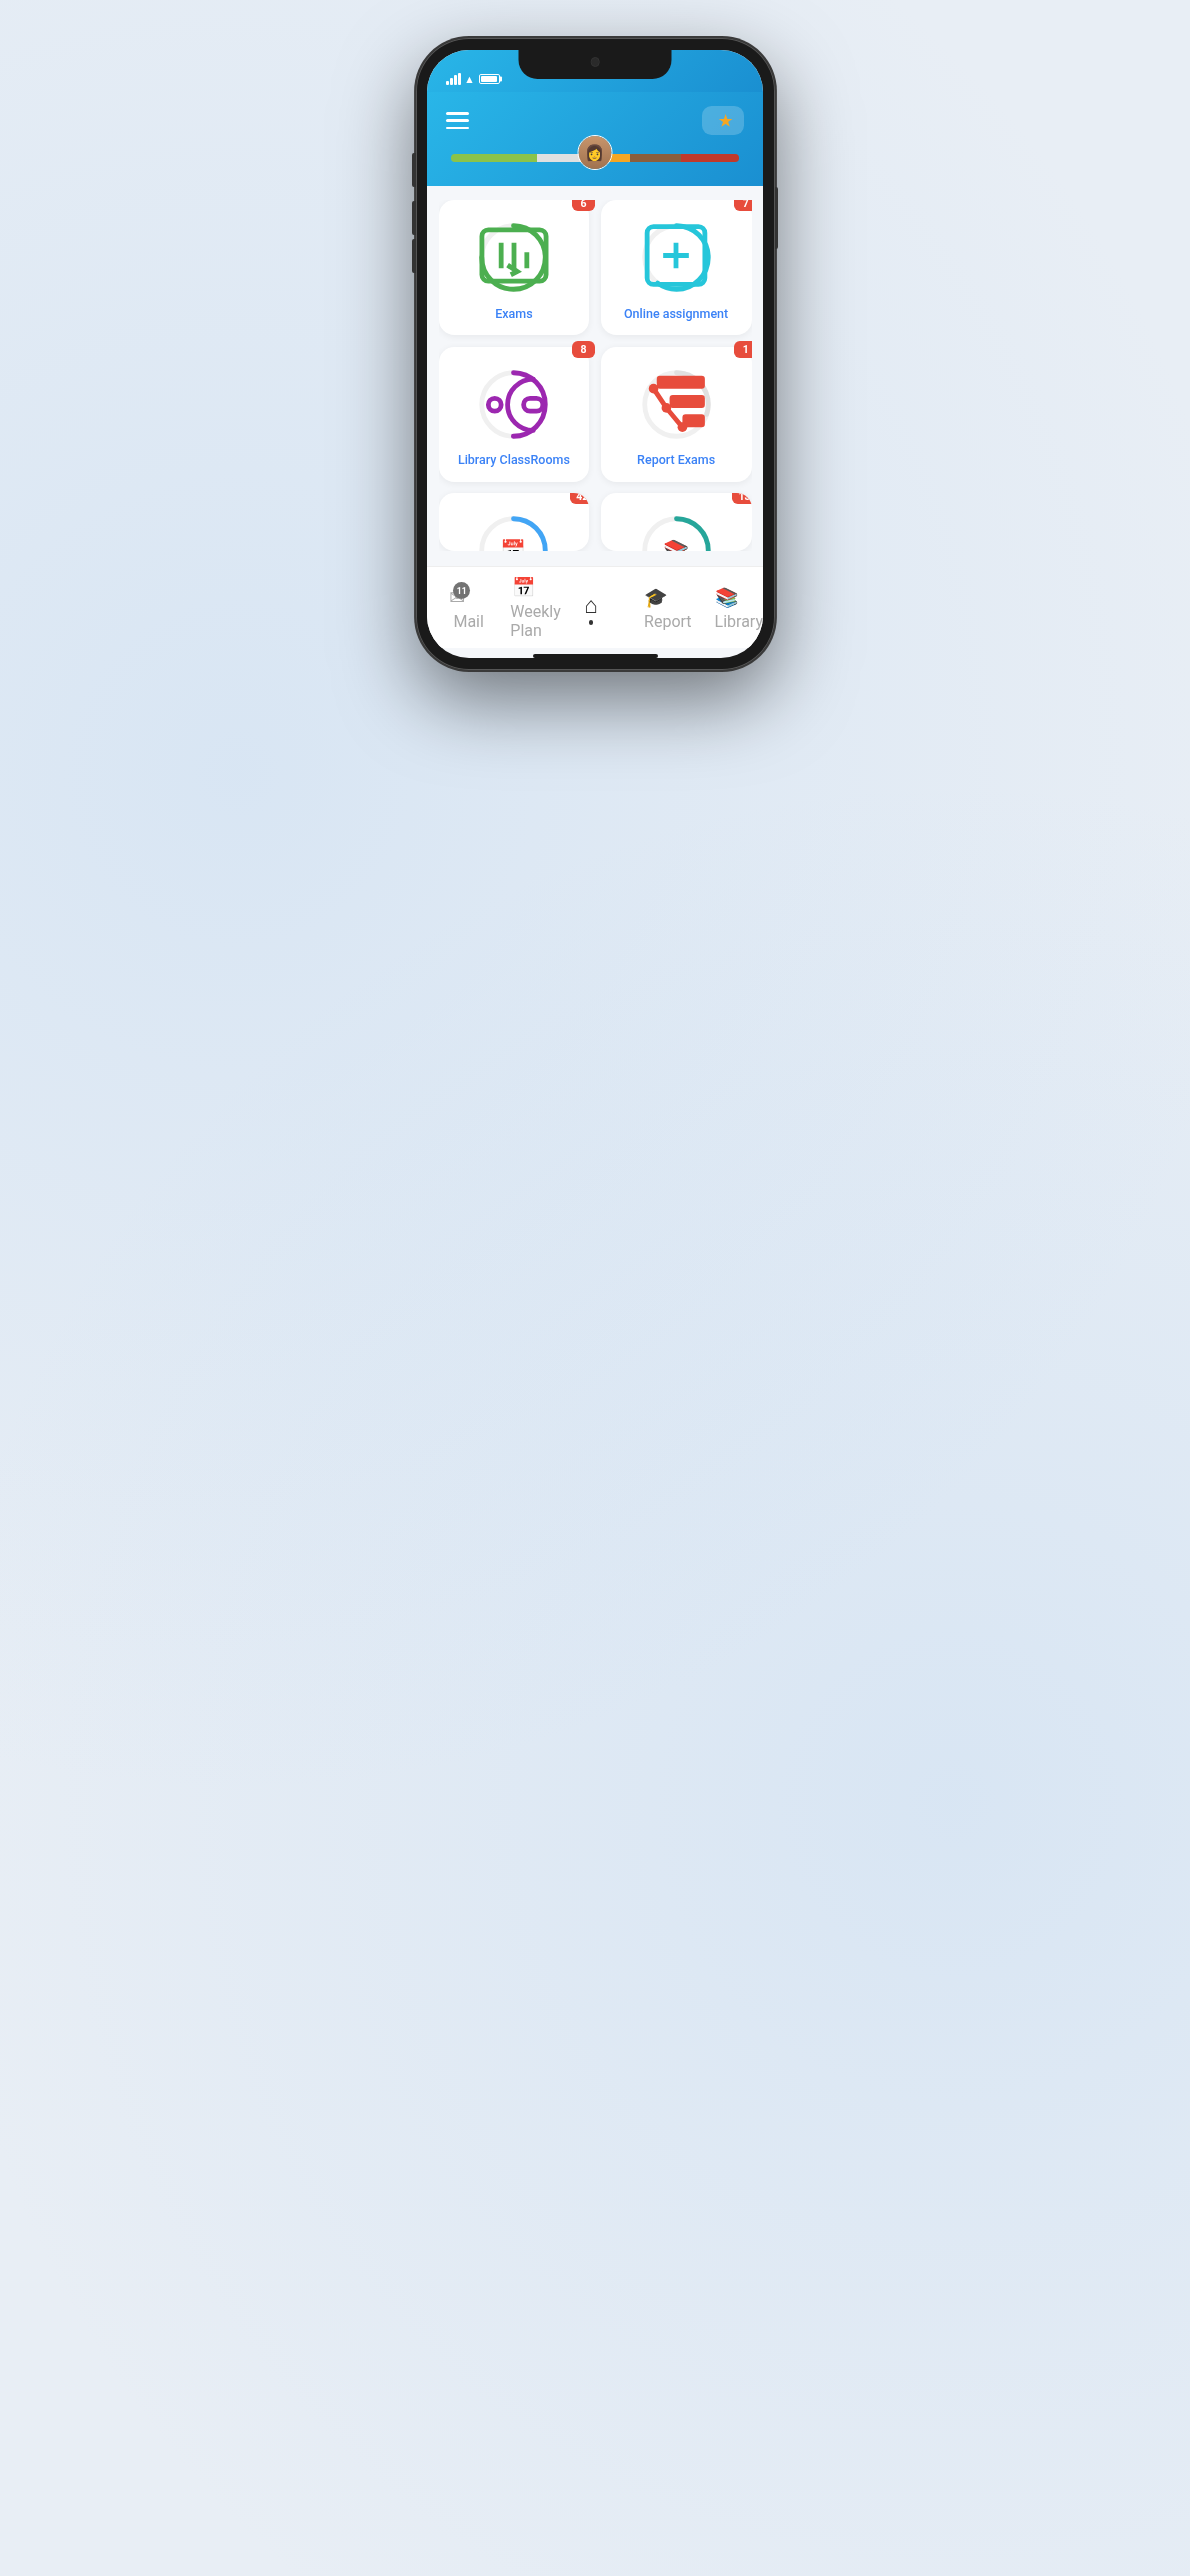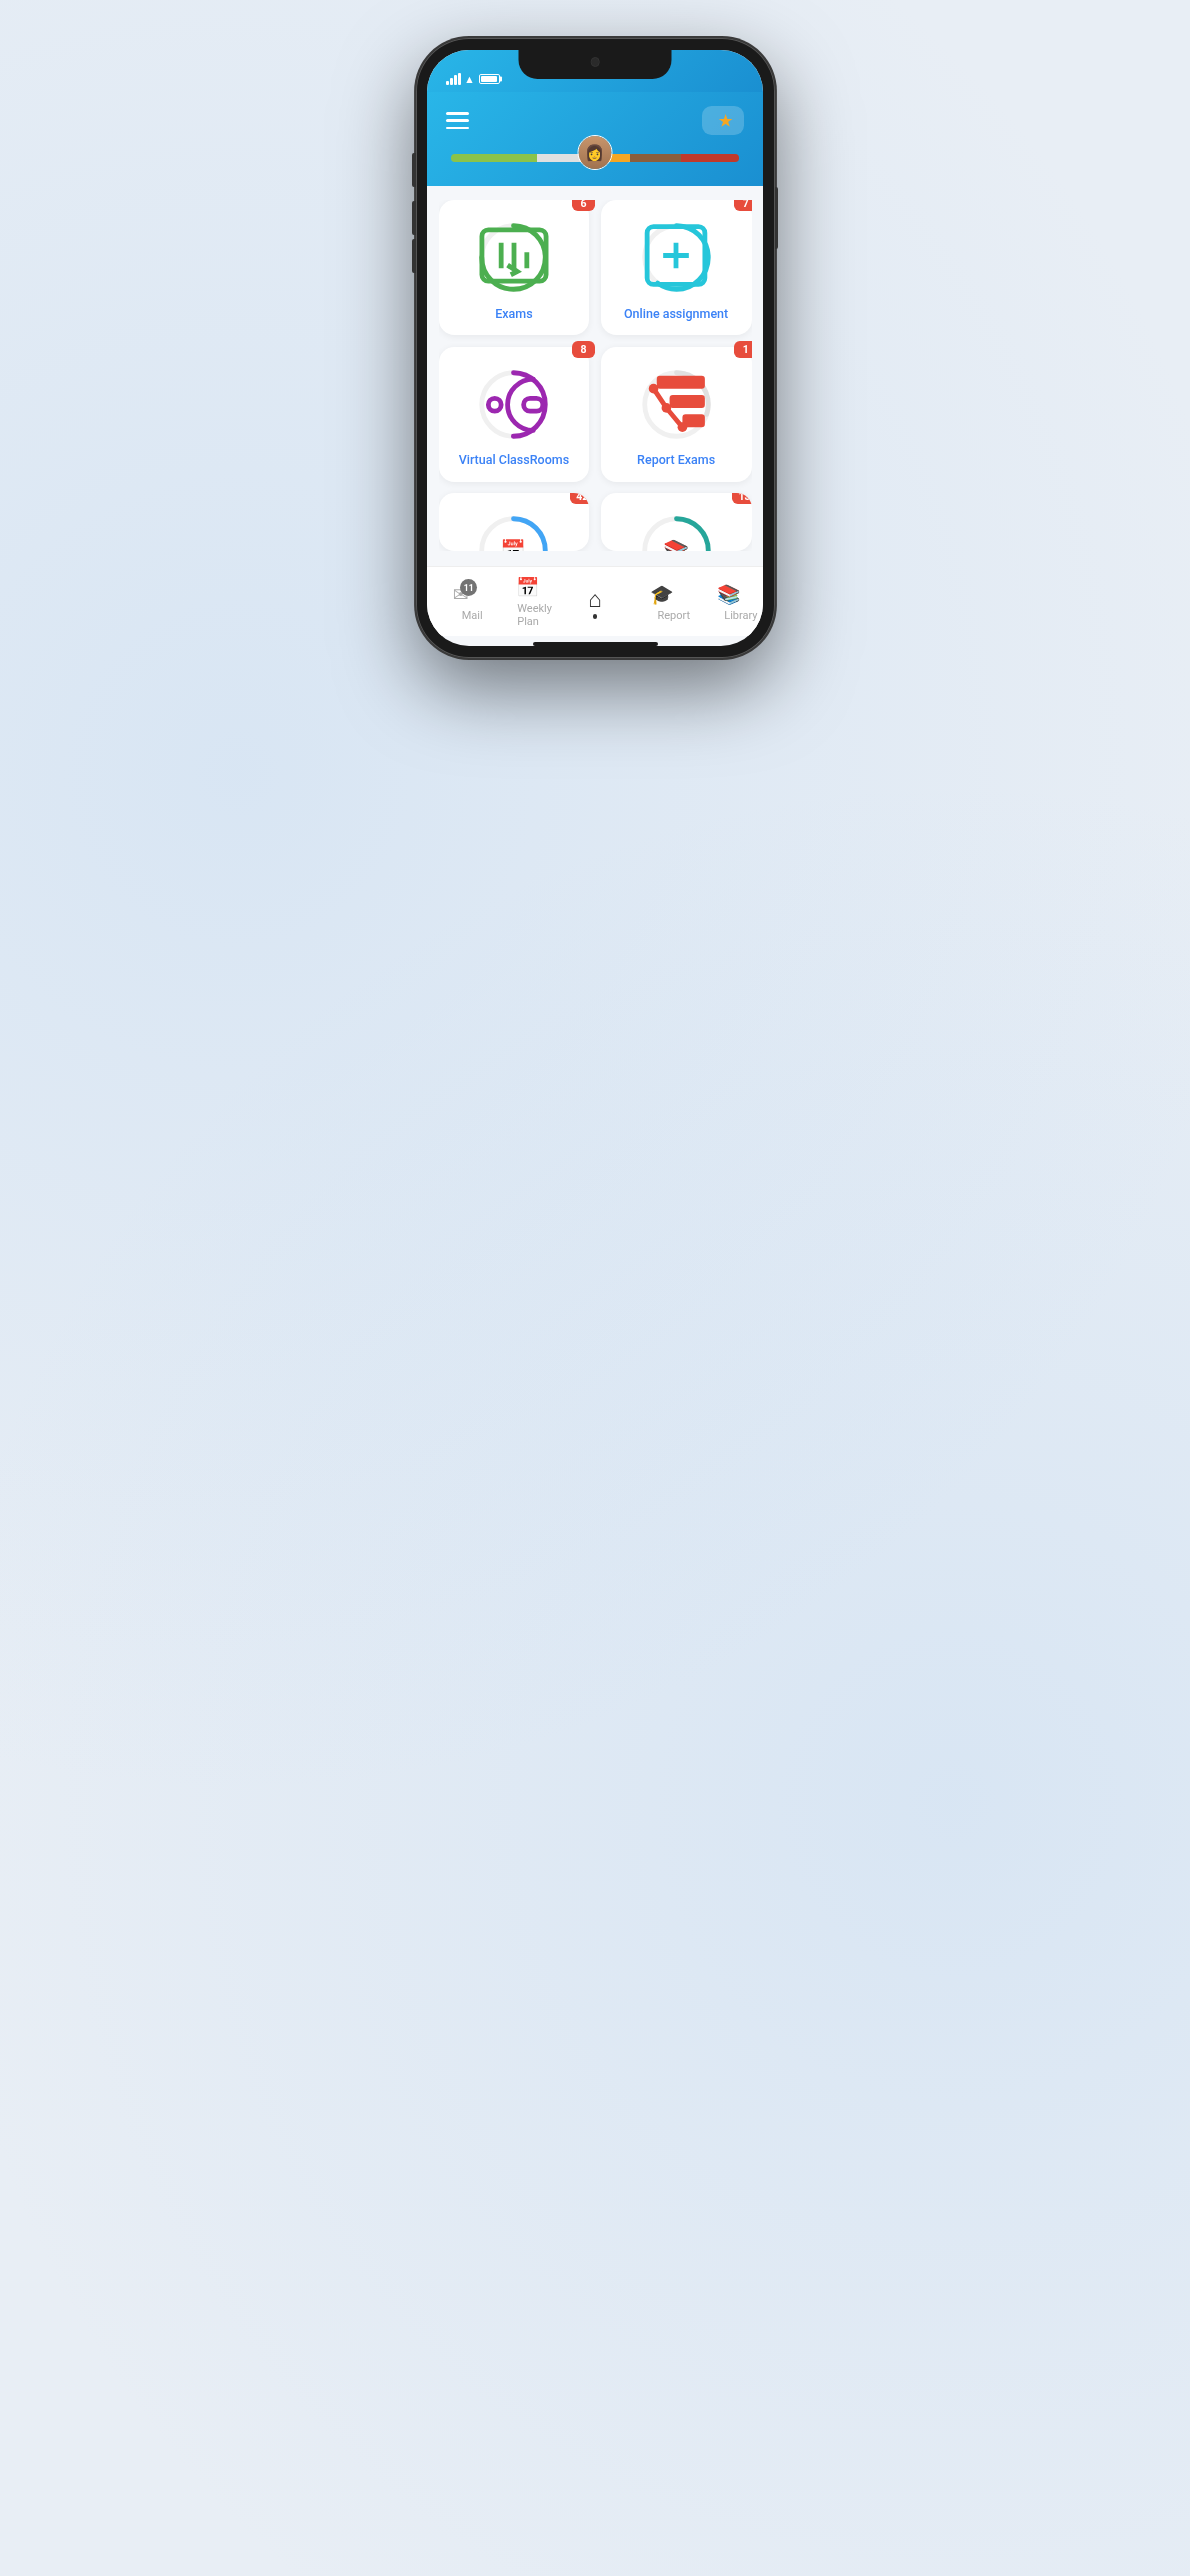--- a/index.html
+++ b/index.html
@@ -401,21 +401,21 @@
     .nav-icon {
       font-size: 21px;
       color: #aaa;
     }
 
     .nav-icon.home-icon {
       color: #333;
     }
 
     .nav-label {
-      font-size: 11px;
+      font-size: 16px;
       color: #aaa;
       padding-left: 23px;
     }
 
     .nav-badge {
       position: absolute;
       top: -3.8px;
       right: 17px;
       background: #737373;
       color: white;
@@ -557,21 +557,21 @@
       <svg viewBox="0 0 80 80">
         <circle class="ring-bg" cx="40" cy="40" r="33"></circle>
         <circle class="ring-fill" cx="40" cy="40" r="33" stroke="#9c27b0" stroke-dasharray="207.34511513692635" stroke-dashoffset="103.67255756846318"></circle>
       </svg>
       <div class="ring-icon"><svg width="23" height="23" viewBox="0 0 24 24" fill="none" stroke="#9c27b0" stroke-width="1.5">
                       <path d="M3 18c0-4.4 3.6-8 8-8s8 3.6 8 8" stroke-linecap="round"></path>
                       <circle cx="11" cy="6" r="2"></circle>
                       <rect x="9" y="15" width="4" height="6" rx="2" fill="none"></rect>
                     </svg></div>
     </div>
-    <span class="card-label">Virtual ClassRooms</span>
+    <span class="card-label">Library ClassRooms</span>
   </div>
               <div class="grid-card">
     <div class="badge">1</div>
     <div class="ring-container">
       <svg viewBox="0 0 80 80">
         <circle class="ring-bg" cx="40" cy="40" r="33"></circle>
         <circle class="ring-fill" cx="40" cy="40" r="33" stroke="#e0e0e0" stroke-dasharray="207.34511513692635" stroke-dashoffset="145.14158059584844"></circle>
       </svg>
       <div class="ring-icon"><svg width="23" height="23" viewBox="0 0 24 24" fill="none">
                       <rect x="4" y="14" width="4" height="7" fill="#e74c3c" rx="1"></rect>

